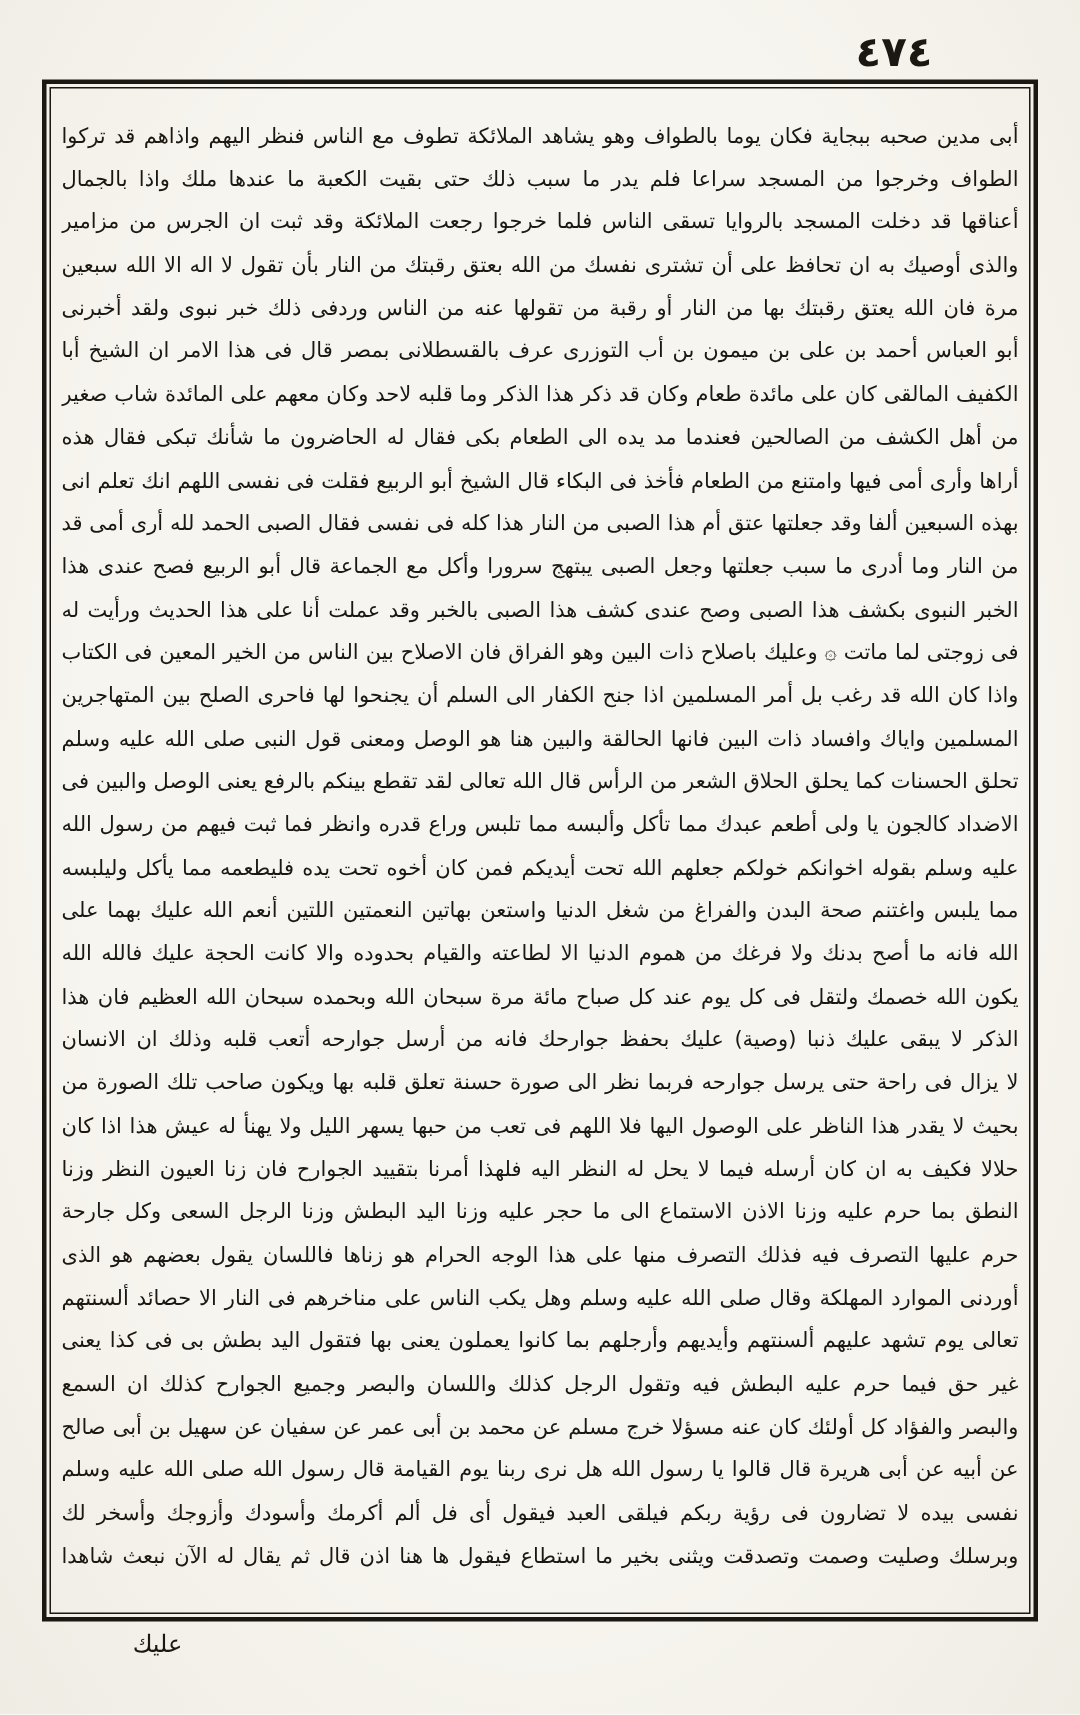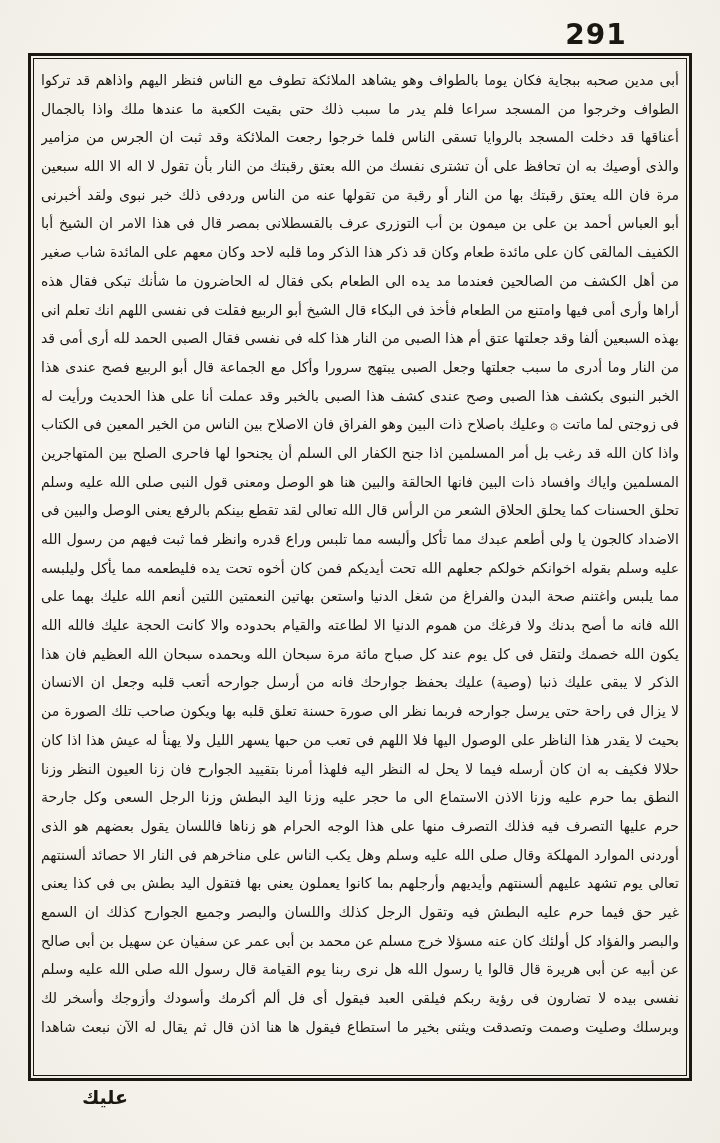--- a/index.html
+++ b/index.html
@@ -42,49 +42,50 @@
     position: absolute;
     inset: 2px;
     border: 1px solid var(--ink);
     padding: 7px 7px 0 7px;
     overflow: hidden;
   }
   .text-block {
     direction: rtl;
     width: 100%;
     height: 100%;
+    margin-top: 11px;
   }
   .line {
     direction: rtl;
     height: 28.7px;
     line-height: 28.7px;
     font-size: 14px;
     text-align: justify;
     text-align-last: justify;
     text-justify: inter-word;
     white-space: normal;
     overflow: hidden;
     color: var(--ink);
   }
   .catchword {
     position: absolute;
     left: 70px;
     top: 1086px;
     width: 70px;
     text-align: center;
     direction: rtl;
-    font-size: 19px;
-    font-weight: bold;
+    font-size: 16px;
+    font-weight: normal;
     color: var(--ink);
   }
 </style>
 </head>
 <body>
 
-<div class="page-number">291</div>
+<div class="page-number">٤٧٤</div>
 
 <div class="frame">
   <div class="frame-inner">
     <div class="text-block">
       <div class="line">أبى مدين صحبه ببجاية فكان يوما بالطواف وهو يشاهد الملائكة تطوف مع الناس فنظر اليهم واذاهم قد تركوا</div>
       <div class="line">الطواف وخرجوا من المسجد سراعا فلم يدر ما سبب ذلك حتى بقيت الكعبة ما عندها ملك واذا بالجمال بالاجراس فى</div>
       <div class="line">أعناقها قد دخلت المسجد بالروايا تسقى الناس فلما خرجوا رجعت الملائكة وقد ثبت ان الجرس من مزامير الشيطان</div>
       <div class="line">والذى أوصيك به ان تحافظ على أن تشترى نفسك من الله بعتق رقبتك من النار بأن تقول لا اله الا الله سبعين ألف</div>
       <div class="line">مرة فان الله يعتق رقبتك بها من النار أو رقبة من تقولها عنه من الناس وردفى ذلك خبر نبوى ولقد أخبرنى</div>
       <div class="line">أبو العباس أحمد بن على بن ميمون بن أب التوزرى عرف بالقسطلانى بمصر قال فى هذا الامر ان الشيخ أبا الربيع</div>
@@ -96,21 +97,21 @@
       <div class="line">الخبر النبوى بكشف هذا الصبى وصح عندى كشف هذا الصبى بالخبر وقد عملت أنا على هذا الحديث ورأيت له بركة</div>
       <div class="line">فى زوجتى لما ماتت ۞ وعليك باصلاح ذات البين وهو الفراق فان الاصلاح بين الناس من الخير المعين فى الكتاب</div>
       <div class="line">واذا كان الله قد رغب بل أمر المسلمين اذا جنح الكفار الى السلم أن يجنحوا لها فاحرى الصلح بين المتهاجرين من</div>
       <div class="line">المسلمين واياك وافساد ذات البين فانها الحالقة والبين هنا هو الوصل ومعنى قول النبى صلى الله عليه وسلم الحالقة انها</div>
       <div class="line">تحلق الحسنات كما يحلق الحلاق الشعر من الرأس قال الله تعالى لقد تقطع بينكم بالرفع يعنى الوصل والبين فى اللسان من</div>
       <div class="line">الاضداد كالجون يا ولى أطعم عبدك مما تأكل وألبسه مما تلبس وراع قدره وانظر فما ثبت فيهم من رسول الله صلى الله</div>
       <div class="line">عليه وسلم بقوله اخوانكم خولكم جعلهم الله تحت أيديكم فمن كان أخوه تحت يده فليطعمه مما يأكل وليلبسه</div>
       <div class="line">مما يلبس واغتنم صحة البدن والفراغ من شغل الدنيا واستعن بهاتين النعمتين اللتين أنعم الله عليك بهما على طاعة</div>
       <div class="line">الله فانه ما أصح بدنك ولا فرغك من هموم الدنيا الا لطاعته والقيام بحدوده والا كانت الحجة عليك فالله الله فاحذر ان</div>
       <div class="line">يكون الله خصمك ولتقل فى كل يوم عند كل صباح مائة مرة سبحان الله وبحمده سبحان الله العظيم فان هذا</div>
-      <div class="line">الذكر لا يبقى عليك ذنبا (وصية) عليك بحفظ جوارحك فانه من أرسل جوارحه أتعب قلبه وجعل ان الانسان</div>
+      <div class="line">الذكر لا يبقى عليك ذنبا (وصية) عليك بحفظ جوارحك فانه من أرسل جوارحه أتعب قلبه وذلك ان الانسان</div>
       <div class="line">لا يزال فى راحة حتى يرسل جوارحه فربما نظر الى صورة حسنة تعلق قلبه بها ويكون صاحب تلك الصورة من المنعة</div>
       <div class="line">بحيث لا يقدر هذا الناظر على الوصول اليها فلا اللهم فى تعب من حبها يسهر الليل ولا يهنأ له عيش هذا اذا كان</div>
       <div class="line">حلالا فكيف به ان كان أرسله فيما لا يحل له النظر اليه فلهذا أمرنا بتقييد الجوارح فان زنا العيون النظر وزنا اللسان</div>
       <div class="line">النطق بما حرم عليه وزنا الاذن الاستماع الى ما حجر عليه وزنا اليد البطش وزنا الرجل السعى وكل جارحة تصرفت فيما</div>
       <div class="line">حرم عليها التصرف فيه فذلك التصرف منها على هذا الوجه الحرام هو زناها فاللسان يقول بعضهم هو الذى</div>
       <div class="line">أوردنى الموارد المهلكة وقال صلى الله عليه وسلم وهل يكب الناس على مناخرهم فى النار الا حصائد ألسنتهم قال الله</div>
       <div class="line">تعالى يوم تشهد عليهم ألسنتهم وأيديهم وأرجلهم بما كانوا يعملون يعنى بها فتقول اليد بطش بى فى كذا يعنى فى</div>
       <div class="line">غير حق فيما حرم عليه البطش فيه وتقول الرجل كذلك واللسان والبصر وجميع الجوارح كذلك ان السمع</div>
       <div class="line">والبصر والفؤاد كل أولئك كان عنه مسؤلا خرج مسلم عن محمد بن أبى عمر عن سفيان عن سهيل بن أبى صالح</div>
       <div class="line">عن أبيه عن أبى هريرة قال قالوا يا رسول الله هل نرى ربنا يوم القيامة قال رسول الله صلى الله عليه وسلم والذى</div>

